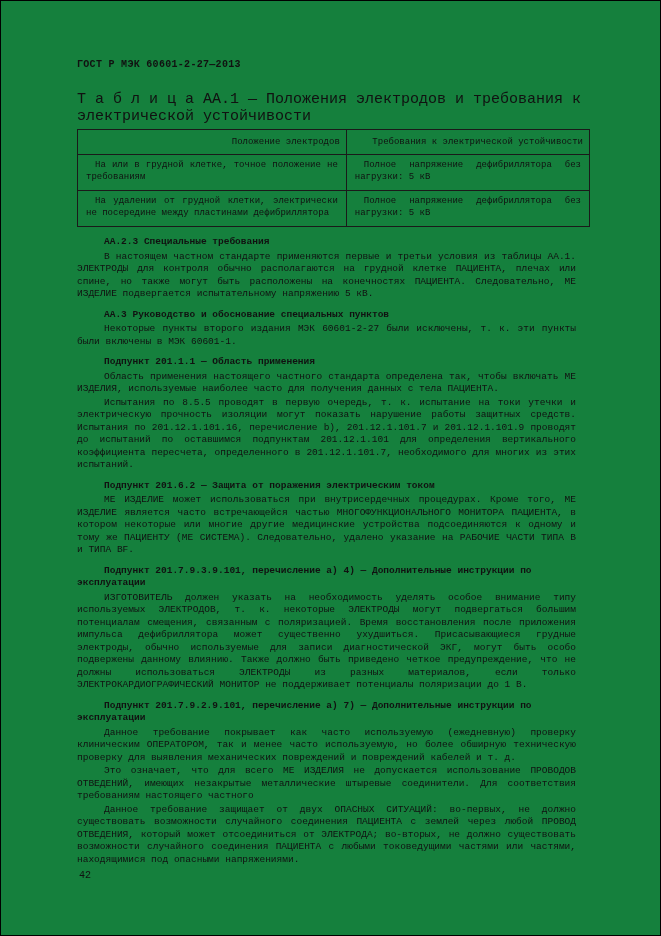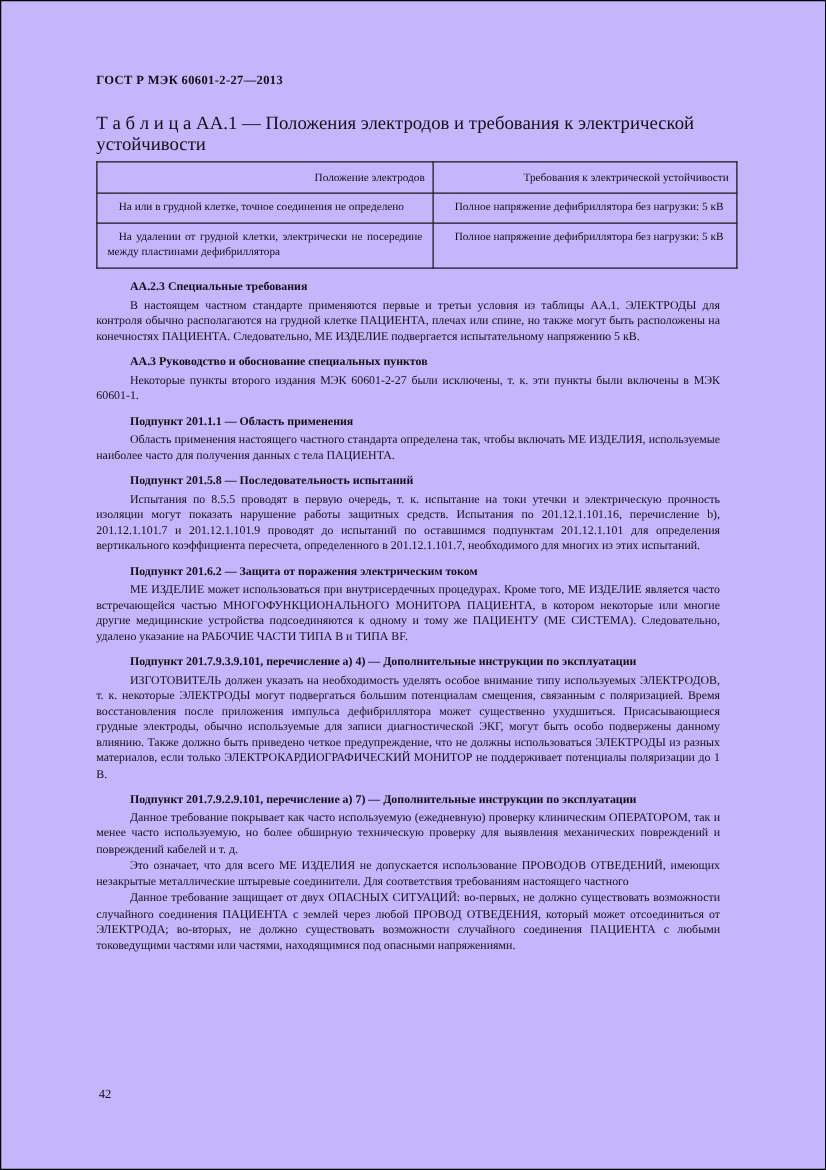--- a/index.html
+++ b/index.html
@@ -1,24 +1,24 @@
 <!DOCTYPE html>
 <html><head>
 <meta charset="utf-8">
 <style>
   * { box-sizing: border-box; }
   html, body { margin: 0; padding: 0; background: #ffffff; }
   .page {
     width: 661px;
     height: 936px;
-    background: #c4b5fd;
+    background: #15803d;
     border: 1px solid #000000;
     position: relative;
     padding: 58px 70px 0 76px;
-    font-family: Liberation Serif, serif;
+    font-family: Liberation Mono, monospace;
     color: #111111;
     overflow: hidden;
   }
   .doc-header {
     font-weight: bold;
     font-size: 10px;
     letter-spacing: 0.3px;
     margin-bottom: 21px;
   }
   .table-caption {
@@ -85,21 +85,21 @@
         <col class="c2">
       </colgroup>
     <thead>
       <tr>
         <th>Положение электродов</th>
         <th>Требования к электрической устойчивости</th>
       </tr>
     </thead>
     <tbody>
       <tr>
-        <td>На или в грудной клетке, точное соединения не определено</td>
+        <td>На или в грудной клетке, точное положение не требованиям</td>
         <td>Полное напряжение дефибриллятора без нагрузки: 5 кВ</td>
       </tr>
       <tr>
         <td>На удалении от грудной клетки, электрически не посередине между пластинами дефибриллятора</td>
         <td>Полное напряжение дефибриллятора без нагрузки: 5 кВ</td>
       </tr>
     </tbody>
   </table>
 
   <div class="sections">
@@ -113,21 +113,20 @@
       <p class="heading">АА.3 Руководство и обоснование специальных пунктов</p>
       <p class="body">Некоторые пункты второго издания МЭК 60601-2-27 были исключены, т. к. эти пункты были включены в МЭК 60601-1.</p>
     </div>
 
     <div class="section">
       <p class="heading">Подпункт 201.1.1 — Область применения</p>
       <p class="body">Область применения настоящего частного стандарта определена так, чтобы включать МЕ ИЗДЕЛИЯ, используемые наиболее часто для получения данных с тела ПАЦИЕНТА.</p>
     </div>
 
     <div class="section">
-      <p class="heading">Подпункт 201.5.8 — Последовательность испытаний</p>
       <p class="body">Испытания по 8.5.5 проводят в первую очередь, т. к. испытание на токи утечки и электрическую прочность изоляции могут показать нарушение работы защитных средств. Испытания по 201.12.1.101.16, перечисление b), 201.12.1.101.7 и 201.12.1.101.9 проводят до испытаний по оставшимся подпунктам 201.12.1.101 для определения вертикального коэффициента пересчета, определенного в 201.12.1.101.7, необходимого для многих из этих испытаний.</p>
     </div>
 
     <div class="section">
       <p class="heading">Подпункт 201.6.2 — Защита от поражения электрическим током</p>
       <p class="body">МЕ ИЗДЕЛИЕ может использоваться при внутрисердечных процедурах. Кроме того, МЕ ИЗДЕЛИЕ является часто встречающейся частью МНОГОФУНКЦИОНАЛЬНОГО МОНИТОРА ПАЦИЕНТА, в котором некоторые или многие другие медицинские устройства подсоединяются к одному и тому же ПАЦИЕНТУ (МЕ СИСТЕМА). Следовательно, удалено указание на РАБОЧИЕ ЧАСТИ ТИПА В и ТИПА BF.</p>
     </div>
 
     <div class="section">
       <p class="heading">Подпункт 201.7.9.3.9.101, перечисление а) 4) — Дополнительные инструкции по эксплуатации</p>

